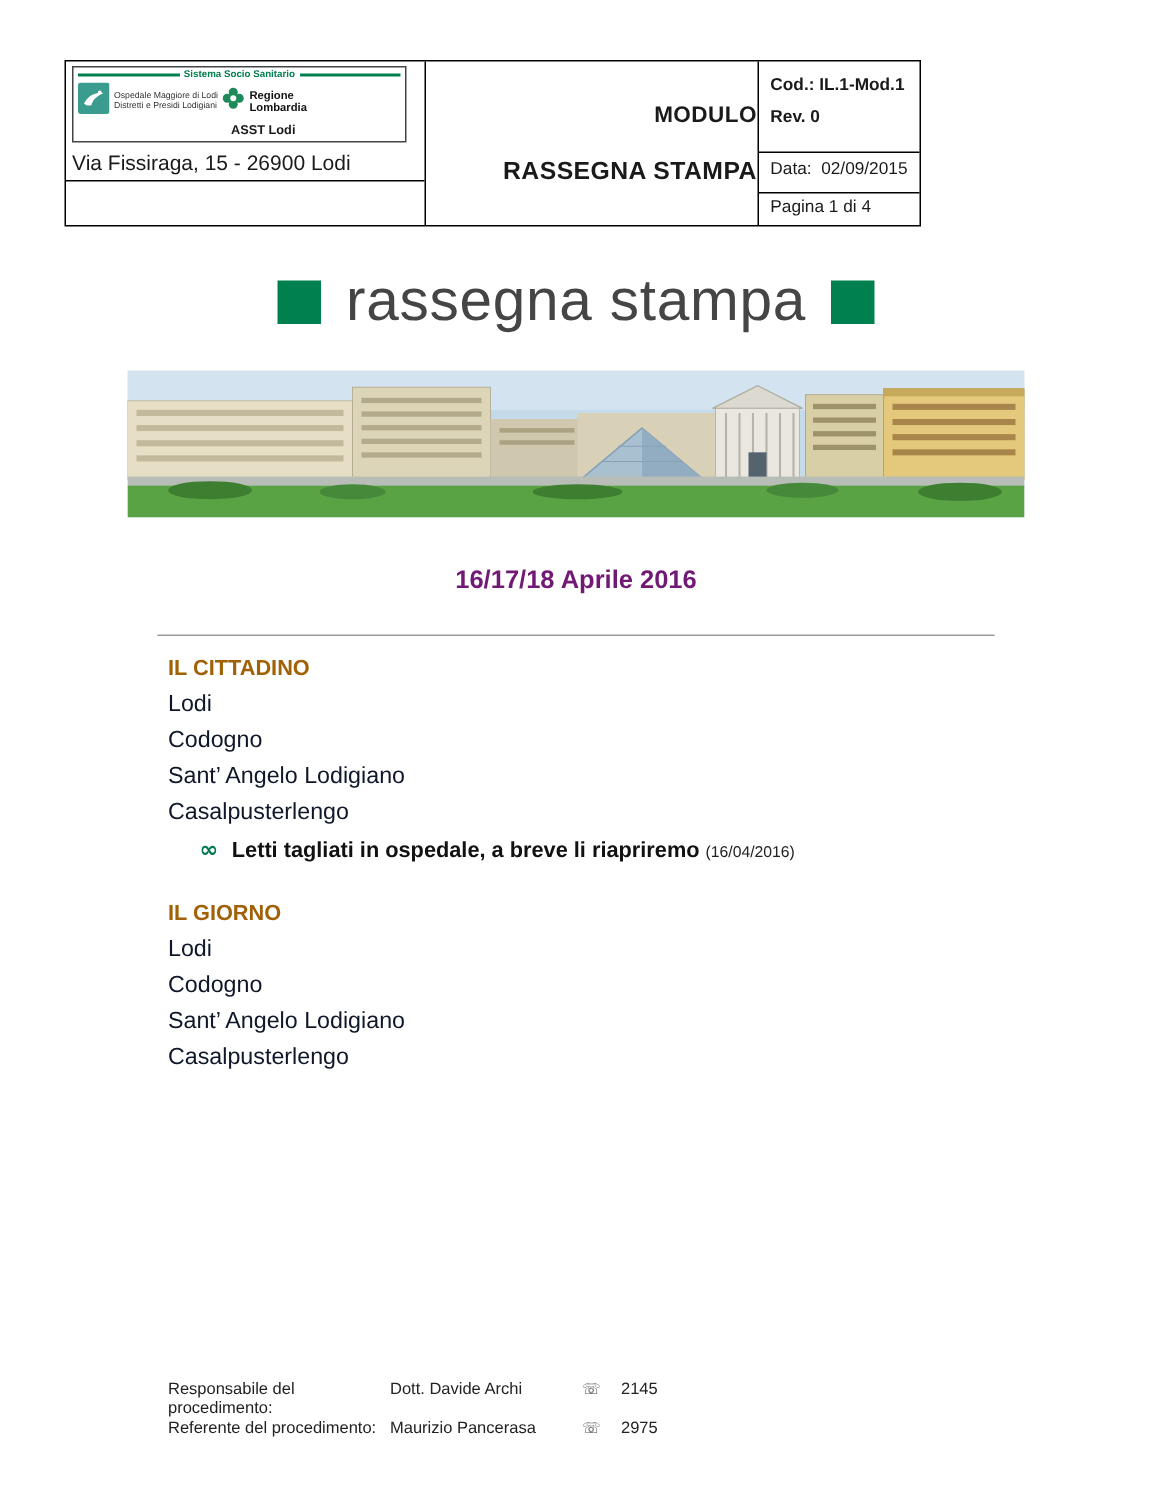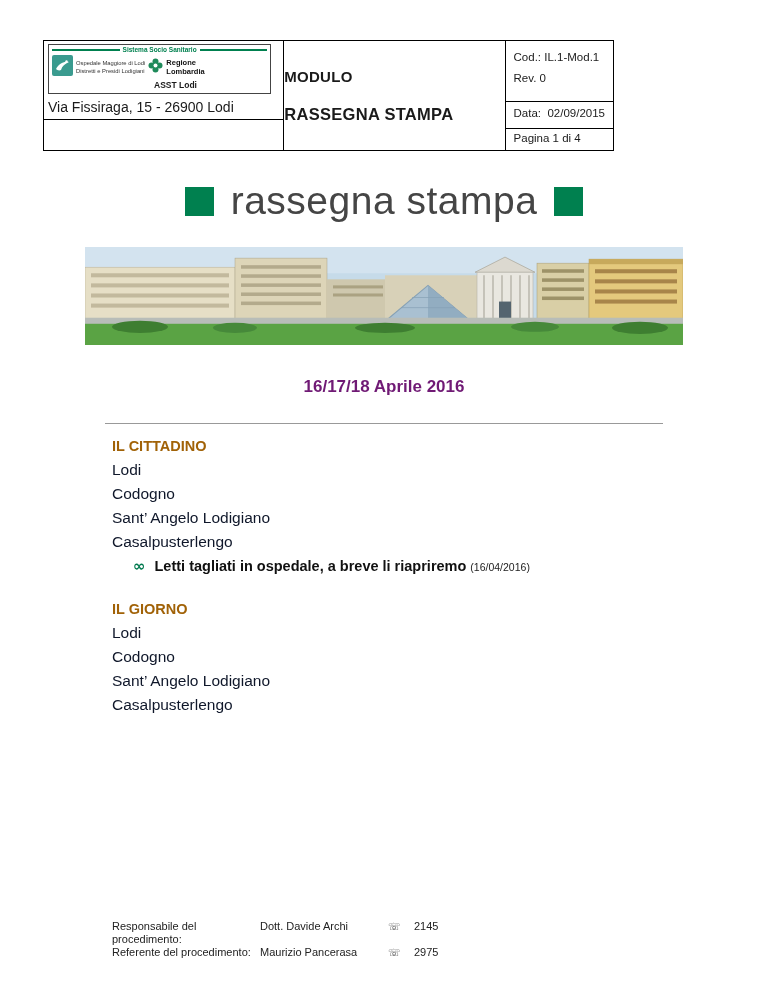--- a/index.html
+++ b/index.html
@@ -10,39 +10,39 @@
   }
   .page { position:absolute; inset:0; width:768px; height:994px; background:#fff; overflow:hidden; }
 
   
   .header-table {
     position:absolute; left:43px; top:40px; width:571px; height:111px;
     border:1.5px solid #000; display:flex;
   }
   .col-left  { width:242px; border-right:1.5px solid #000; display:flex; flex-direction:column; }
   .col-mid   { width:223px; border-right:1.5px solid #000; display:flex; flex-direction:column;
-               align-items:flex-start; justify-content:center; gap:20px; }
+               align-items:flex-end; justify-content:center; gap:20px; }
   .col-right { flex:1; display:flex; flex-direction:column; font-size:11.5px; }
 
   .left-top { border-bottom:1.5px solid #000; }
   .logo-box { margin:3px 12px 2px 4px; border:1px solid #444; padding:1px 3px 2px 3px; }
   .logo-banner { display:flex; align-items:center; }
   .banner-line { flex:1; height:2px; background:#00804F; }
   .banner-text { font-size:6.5px; font-weight:bold; color:#00804F; padding:0 3px; white-space:nowrap; }
   .logo-row { display:flex; align-items:center; gap:3px; padding:2px 0 0 0; }
   .hospital-name { font-size:5.8px; color:#333; line-height:1.25; }
   .regione-name { font-size:7.5px; font-weight:bold; color:#111; line-height:1.1; }
   .asst { font-size:8.5px; font-weight:bold; margin:0 0 1px 102px; }
   .address { font-size:14px; padding:3px 0 4px 4px; }
   .office { font-size:11px; text-align:center; padding-top:3px; line-height:1.3; }
 
   .modulo { font-size:15px; font-weight:bold; letter-spacing:0.3px; }
   .rs     { font-size:16.5px; font-weight:bold; letter-spacing:0.3px; }
 
-  .meta-1 { flex:1; padding:6px 8px 0 8px; border-bottom:1.5px solid #000; line-height:1.8; }
+  .meta-1 { flex:1; padding:6px 8px 0 8px; border-bottom:1.5px solid #000; line-height:1.8;font-weight:bold; }
   .meta-2 { height:27px; padding:5px 8px 0 8px; border-bottom:1.5px solid #000; white-space:pre; }
   .meta-3 { height:21px; padding:3px 8px 0 8px; }
 
   
   .big-title { position:absolute; top:179px; left:0; width:768px;
                display:flex; align-items:center; justify-content:center; gap:17px; }
   .green-square { width:29px; height:29px; background:#00804F; }
   .big-title-text { font-size:39px; color:#454545; letter-spacing:0.5px; }
 
   

